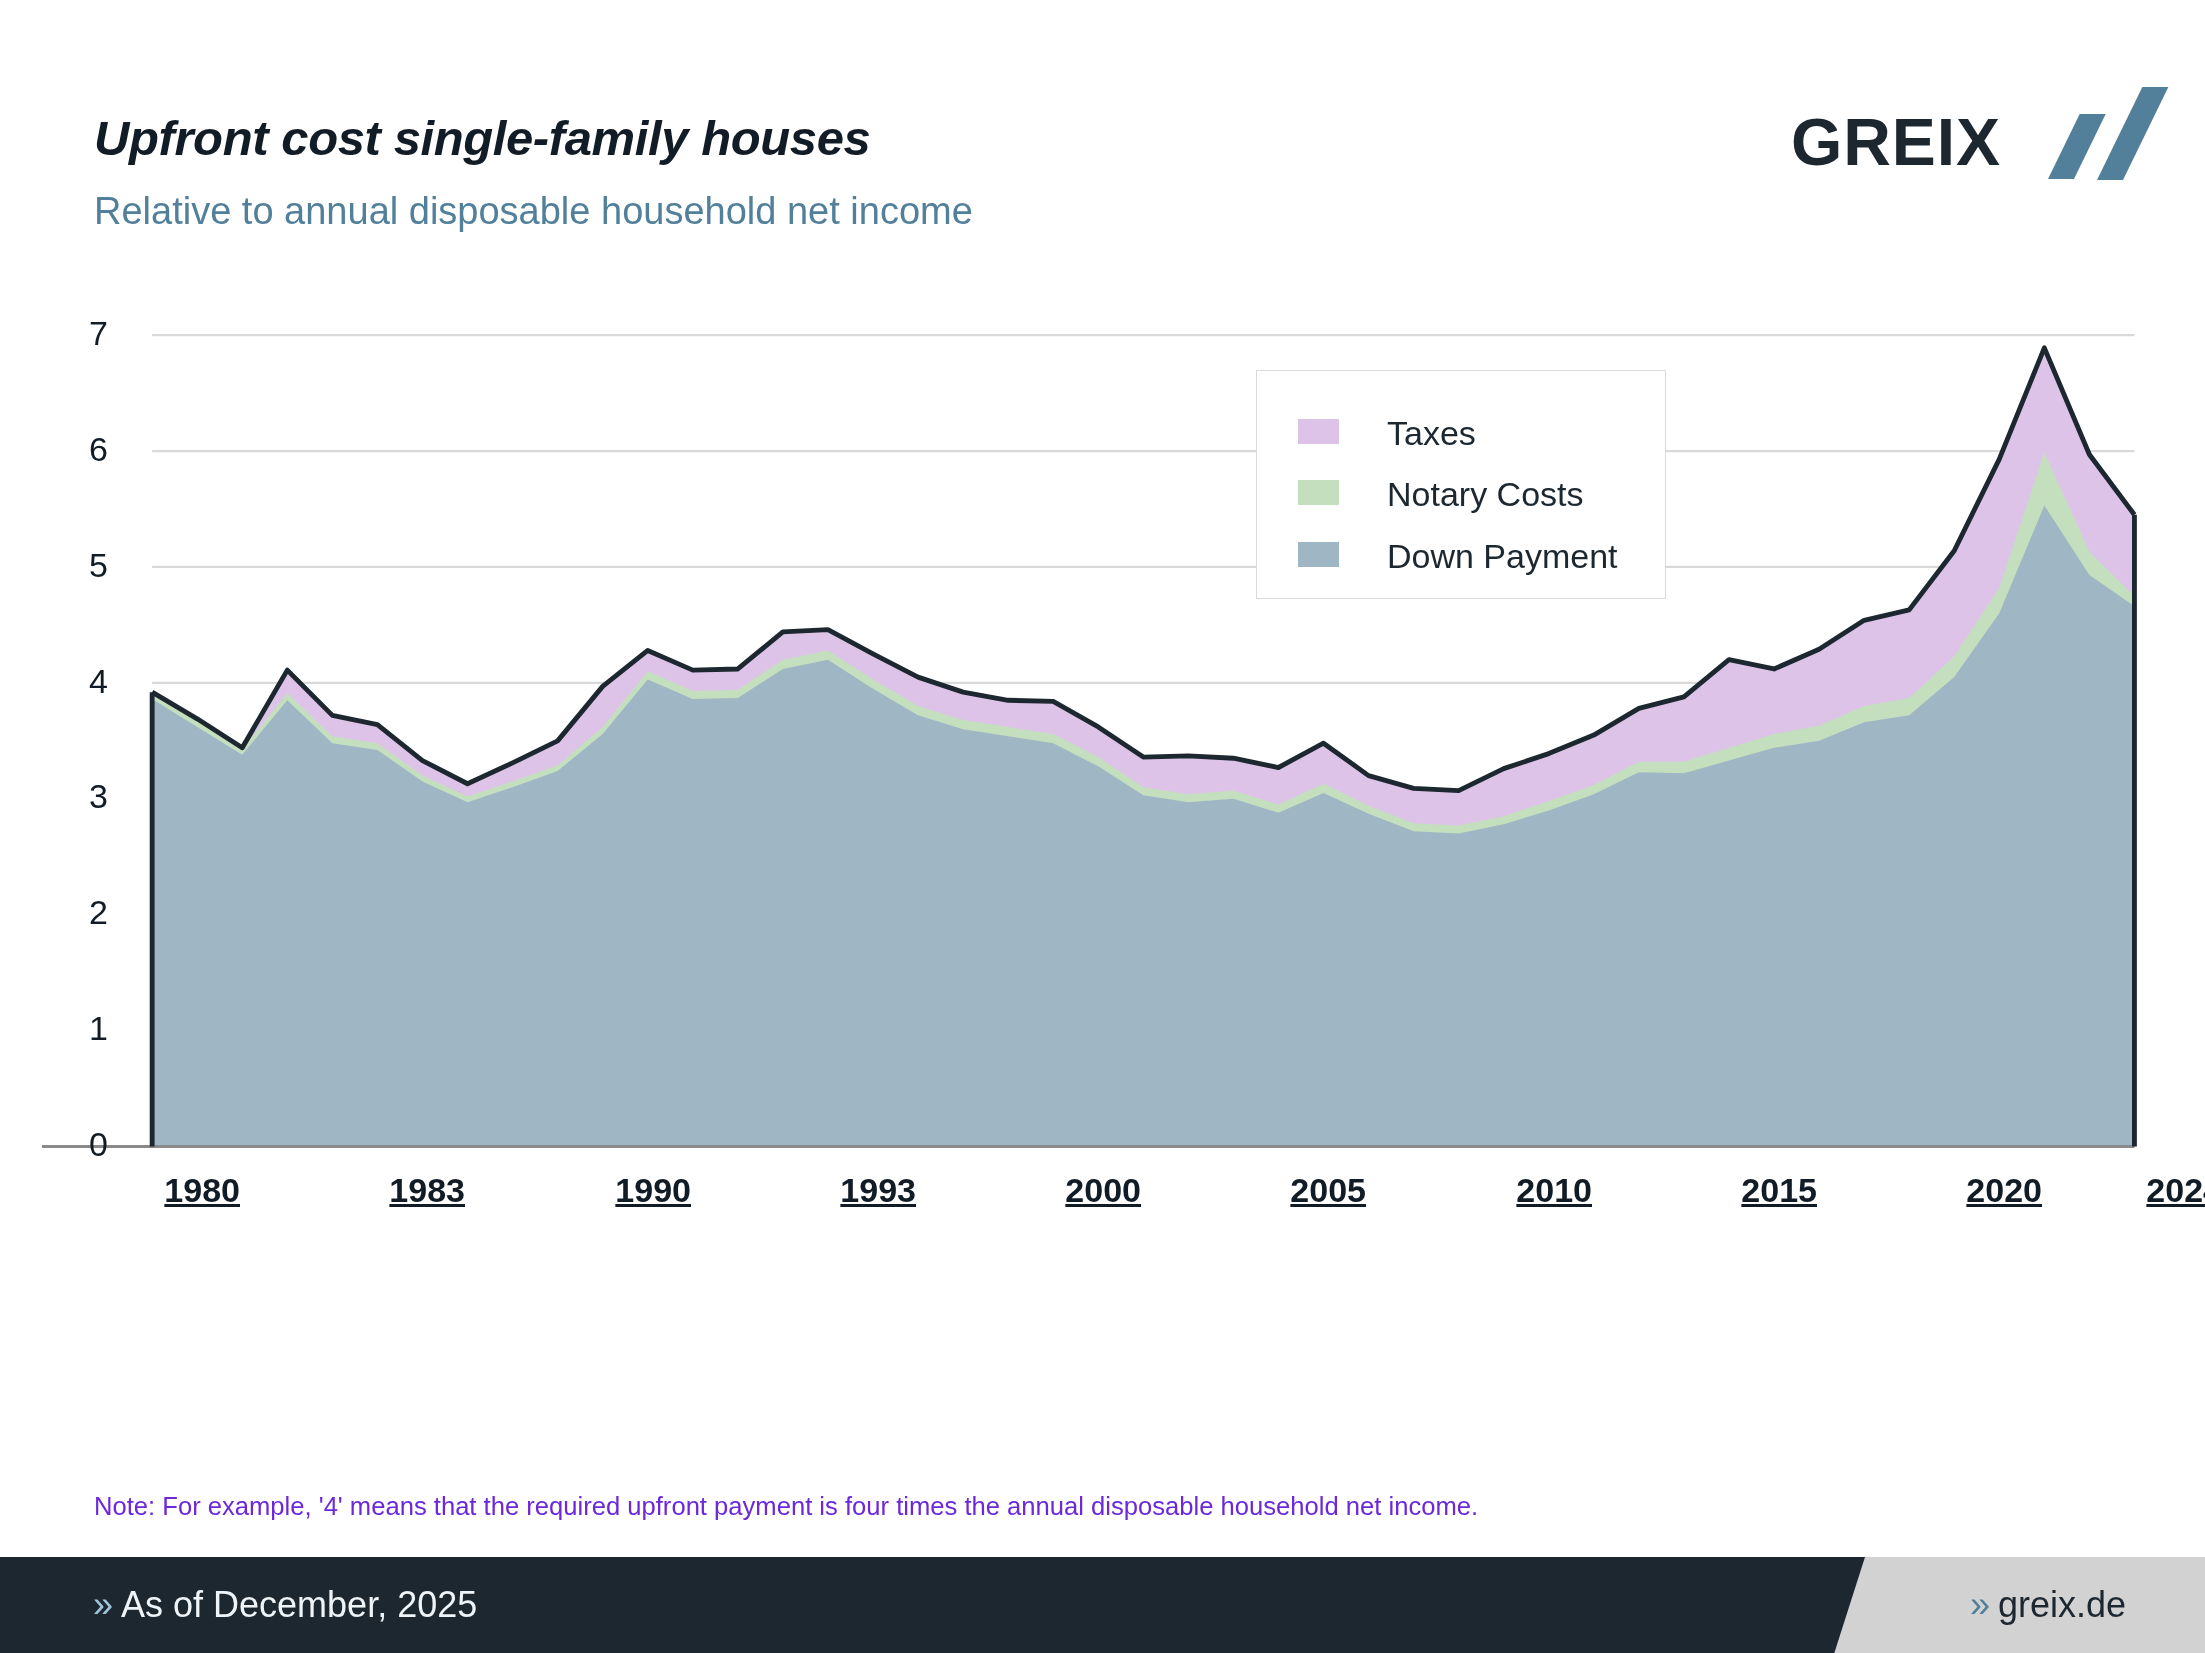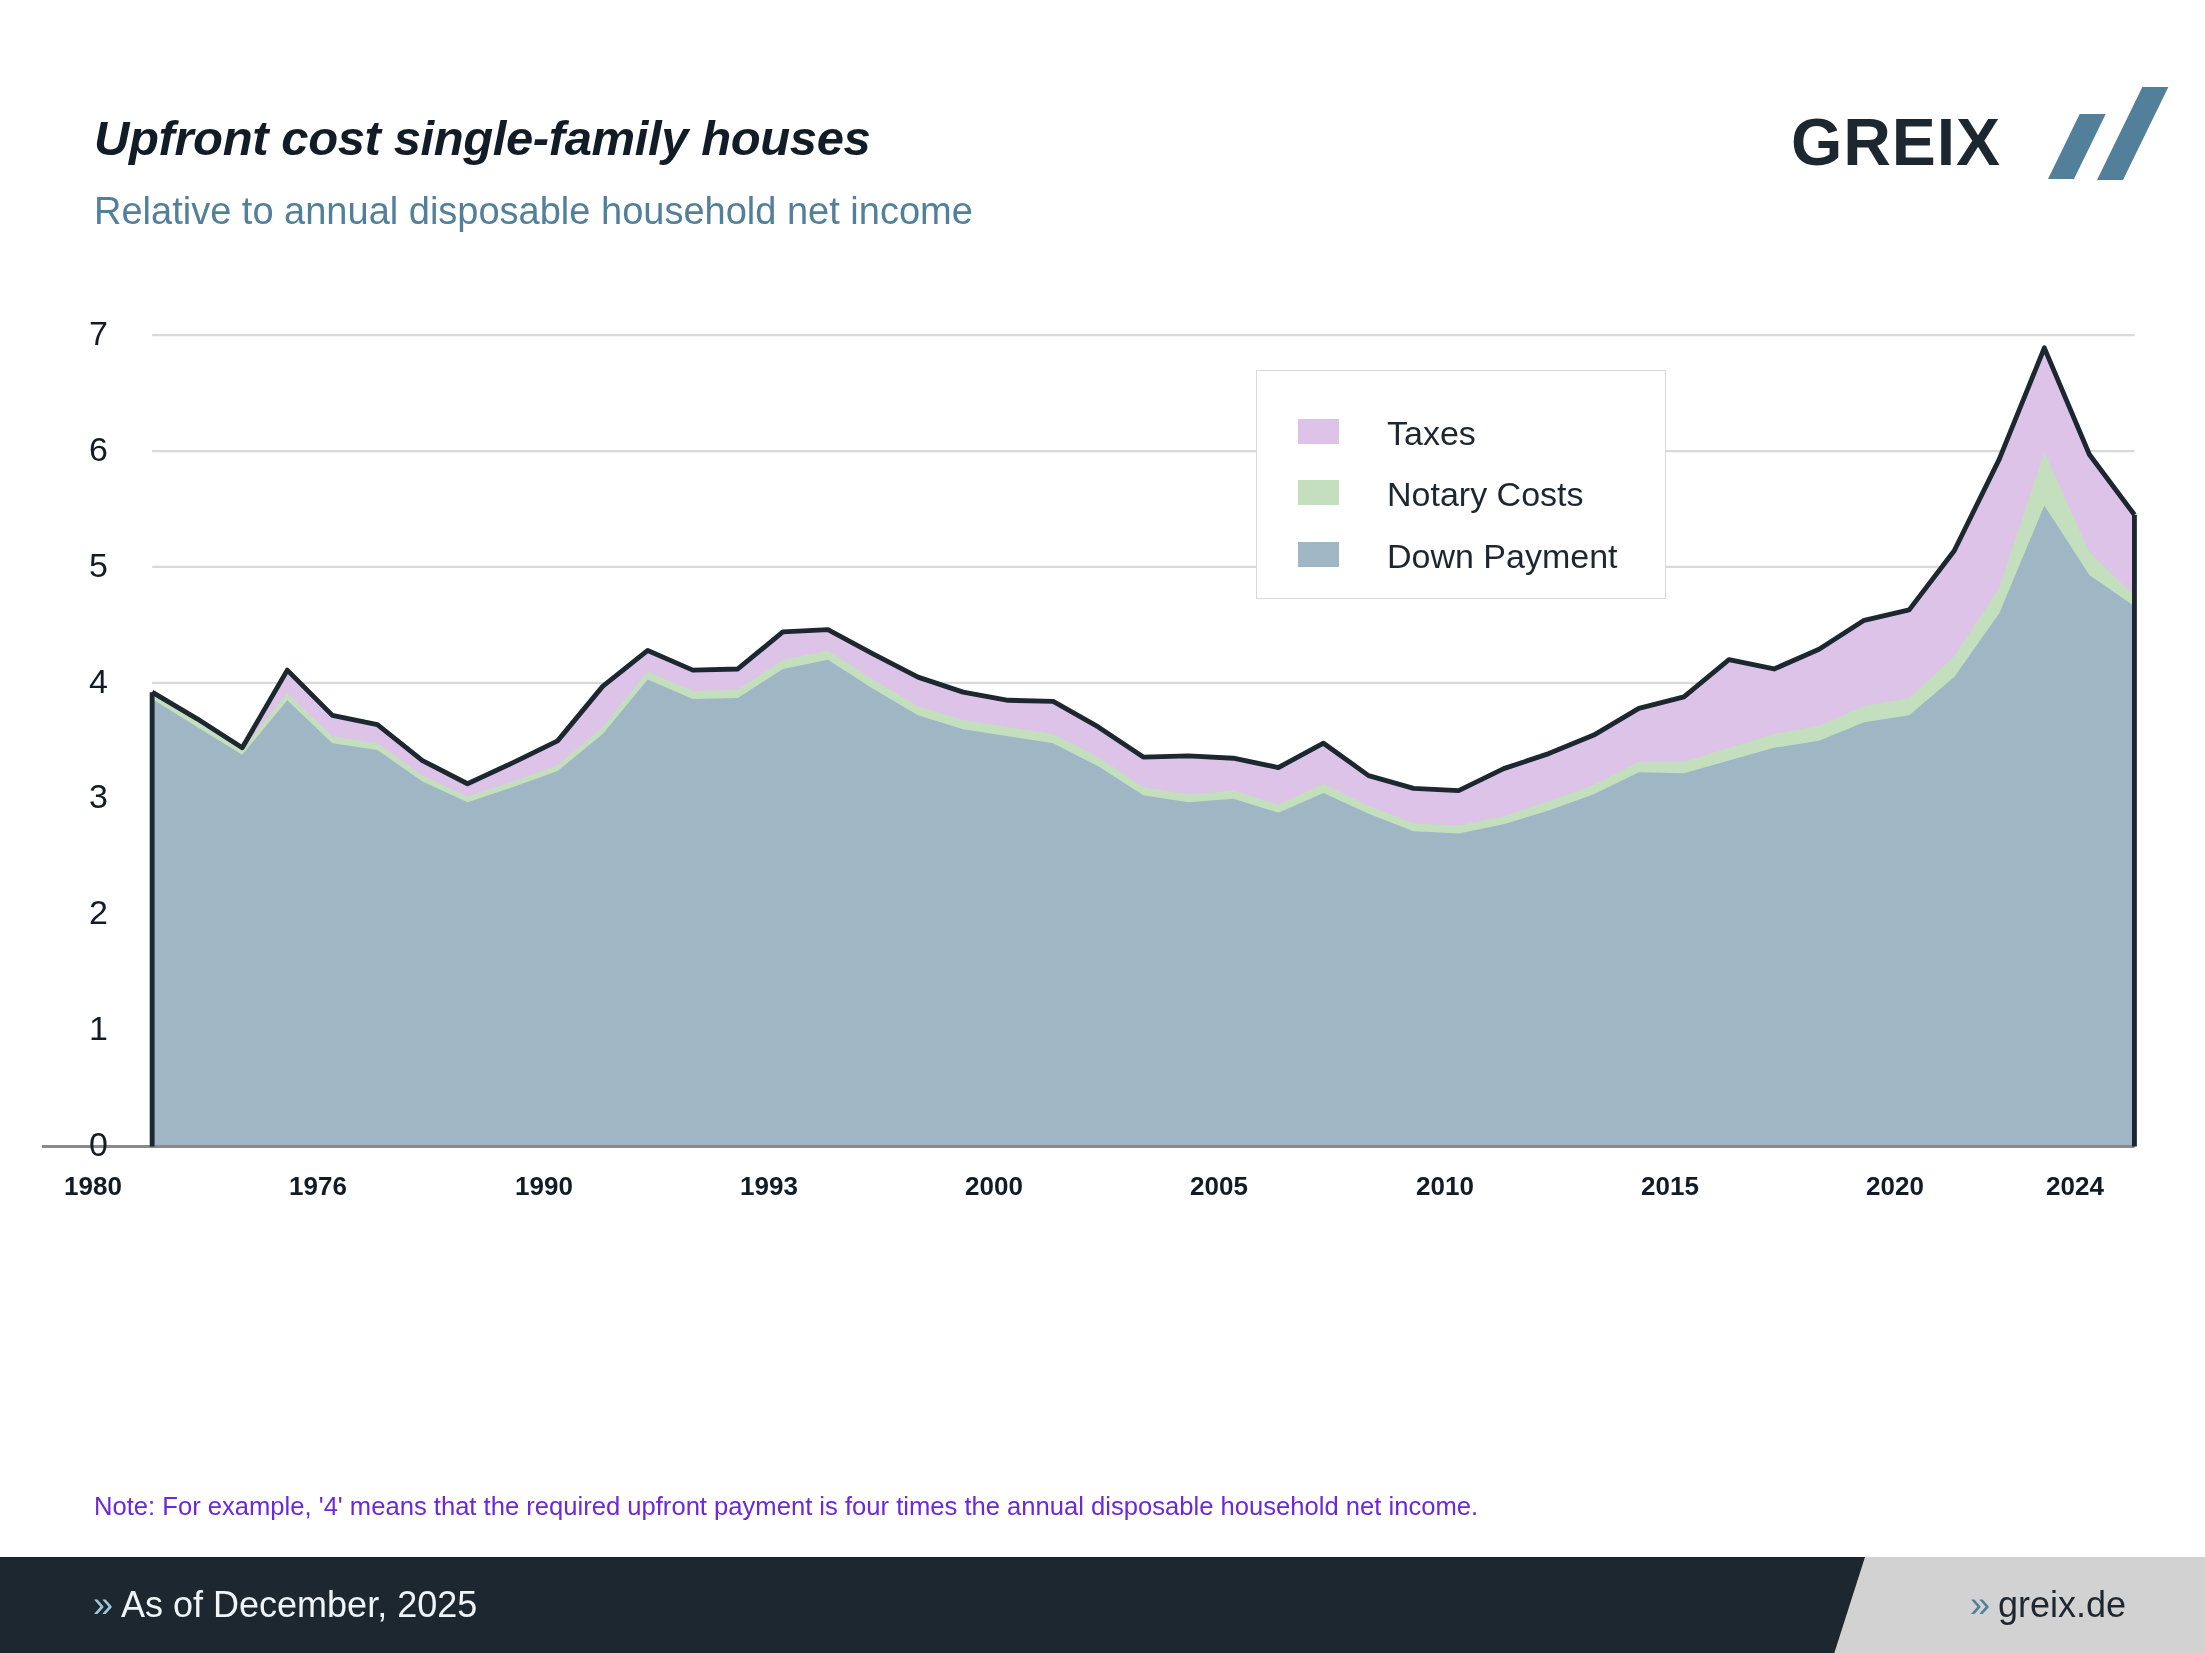--- a/index.html
+++ b/index.html
@@ -44,22 +44,22 @@
 
   
   #plot { position:absolute; left:0; top:282px; width:2205px; height:1147px; }
   #plot-svg { position:absolute; left:0; top:0; }
 
   .ytick {
     position:absolute; width:66px; text-align:right;
     font-size:34px; color:#121C26;
   }
   .xtick {
-    position:absolute; width:176px; text-align:left;
-    font-size:26px; font-weight:bold; color:#121C26;
+    position:absolute; width:176px; text-align:right;
+    font-size:34px; font-weight:bold; color:#121C26;text-decoration:underline;
   }
 
   
   #legend {
     position:absolute; left:1244px; top:370px;
     width:410px; height:229px;
     background:#ffffff; border:1.8px solid #D9D9D9;
     box-sizing:border-box;
     margin-left:12px;
   }
@@ -142,21 +142,21 @@
       <div class="ytick" style="left: 42px; top: 727px;">1</div>
       <div class="ytick" style="left: 42px; top: 611px;">2</div>
       <div class="ytick" style="left: 42px; top: 495px;">3</div>
       <div class="ytick" style="left: 42px; top: 380px;">4</div>
       <div class="ytick" style="left: 42px; top: 264px;">5</div>
       <div class="ytick" style="left: 42px; top: 148px;">6</div>
       <div class="ytick" style="left: 42px; top: 32px;">7</div>
     </div>
   <div id="xticks">
       <div class="xtick" style="left: 64px; top: 889px;">1980</div>
-      <div class="xtick" style="left: 289px; top: 889px;">1976</div>
+      <div class="xtick" style="left: 289px; top: 889px;">1983</div>
       <div class="xtick" style="left: 515px; top: 889px;">1990</div>
       <div class="xtick" style="left: 740px; top: 889px;">1993</div>
       <div class="xtick" style="left: 965px; top: 889px;">2000</div>
       <div class="xtick" style="left: 1190px; top: 889px;">2005</div>
       <div class="xtick" style="left: 1416px; top: 889px;">2010</div>
       <div class="xtick" style="left: 1641px; top: 889px;">2015</div>
       <div class="xtick" style="left: 1866px; top: 889px;">2020</div>
       <div class="xtick" style="left: 2046px; top: 889px;">2024</div>
     </div>
 </div>

